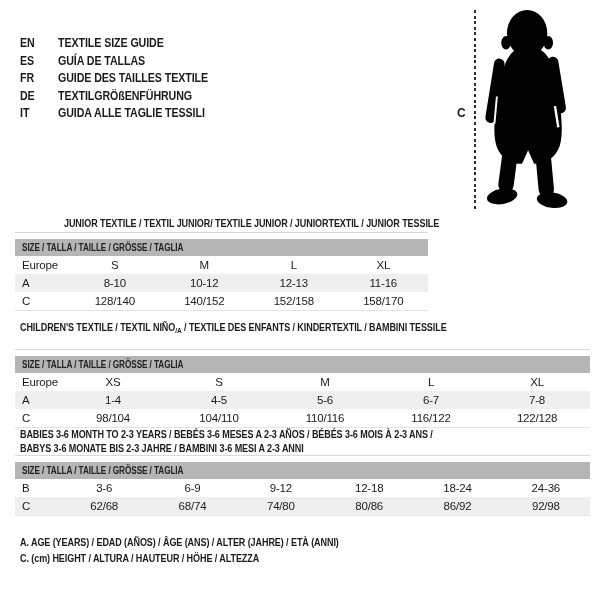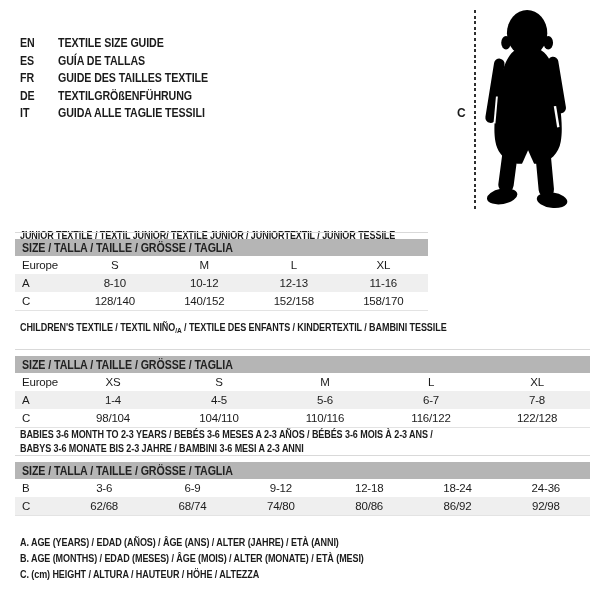--- a/index.html
+++ b/index.html
@@ -26,21 +26,21 @@
 
   
   .sec-title { position:absolute; left:20px; font-size:11px; font-weight:700;
                line-height:14px; }
   .sub { font-size:8px; vertical-align:-2px; }
 
   
   .size-table { position:absolute; left:15px; }
   .trule { height:1px; background:#d9d9d9; margin-bottom:6px; }
   .thead { height:17px; line-height:17px; background:#b5b5b5; color:#222222;
-           font-size:13px; font-weight:700; padding-left:7px; }
+           font-size:10px; font-weight:700; padding-left:7px; }
   .trow  { display:grid; height:18px; align-items:center; font-size:11.5px;
            letter-spacing:-0.2px; }
   .cols4 { grid-template-columns:55px repeat(4,1fr); }
   .cols5 { grid-template-columns:45px repeat(5,1fr); }
   .cols6 { grid-template-columns:45px repeat(6,1fr); }
   .lbl { padding-left:7px; }
   .val { text-align:center; }
   .shaded { background:#efefef; }
   .t-bottom { height:1px; background:#e3e3e3; }
 
@@ -92,21 +92,21 @@
         <ellipse cx="69" cy="36" rx="5" ry="7"></ellipse>
         <line x1="30" y1="146" x2="25" y2="184" stroke="#000000" stroke-width="16" stroke-linecap="round"></line>
         <line x1="63" y1="146" x2="67" y2="189" stroke="#000000" stroke-width="16" stroke-linecap="round"></line>
         <path fill="#ffffff" d="M48,148 L40,166 L56,166 Z"></path>
         <ellipse cx="21" cy="196" rx="16" ry="8" transform="rotate(-10 21 196)"></ellipse>
         <ellipse cx="73" cy="200" rx="16" ry="8" transform="rotate(7 73 200)"></ellipse>
       </g>
     </svg>
   </div>
 
-  <div class="sec-title" style="top:228px;">
+  <div class="sec-title" style="top:216px;margin-left:44px;">
     <span class="cnd">JUNIOR TEXTILE / TEXTIL JUNIOR/ TEXTILE JUNIOR / JUNIORTEXTIL / JUNIOR TESSILE</span>
   </div>
   <div class="size-table" style="top:232px; width:413px;">
     <div class="trule"></div>
     <div class="thead">
       <span class="cnd">SIZE / TALLA / TAILLE / GRÖSSE / TAGLIA</span>
     </div>
     <div class="trow cols4">
       <span class="lbl">Europe</span>
       <span class="val">S</span>
@@ -191,17 +191,16 @@
       <span class="val">74/80</span>
       <span class="val">80/86</span>
       <span class="val">86/92</span>
       <span class="val">92/98</span>
     </div>
     <div class="t-bottom"></div>
   </div>
 
   <div class="notes">
     <div class="note-line"><span class="cnd">A. AGE (YEARS) / EDAD (AÑOS) / ÂGE (ANS) / ALTER (JAHRE) / ETÀ (ANNI)</span></div>
-    <div class="note-line"><span class="cnd">B. AGE (MONTHS) / EDAD (MESES) / ÂGE (MOIS) / ALTER (MONATE) / ETÀ (MESI)</span></div>
     <div class="note-line"><span class="cnd">C. (cm) HEIGHT / ALTURA / HAUTEUR / HÖHE / ALTEZZA</span></div>
   </div>
 
 </div>
 
 </body></html>

